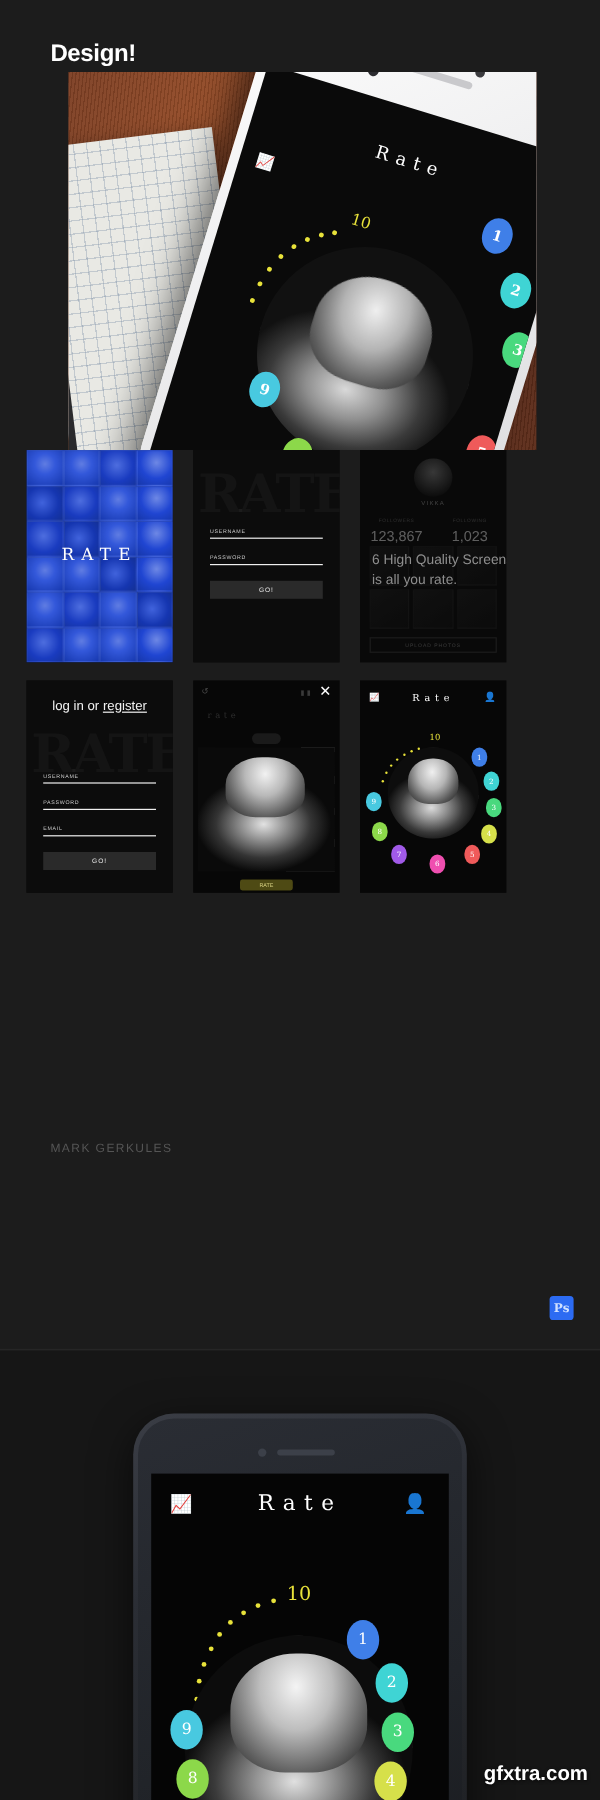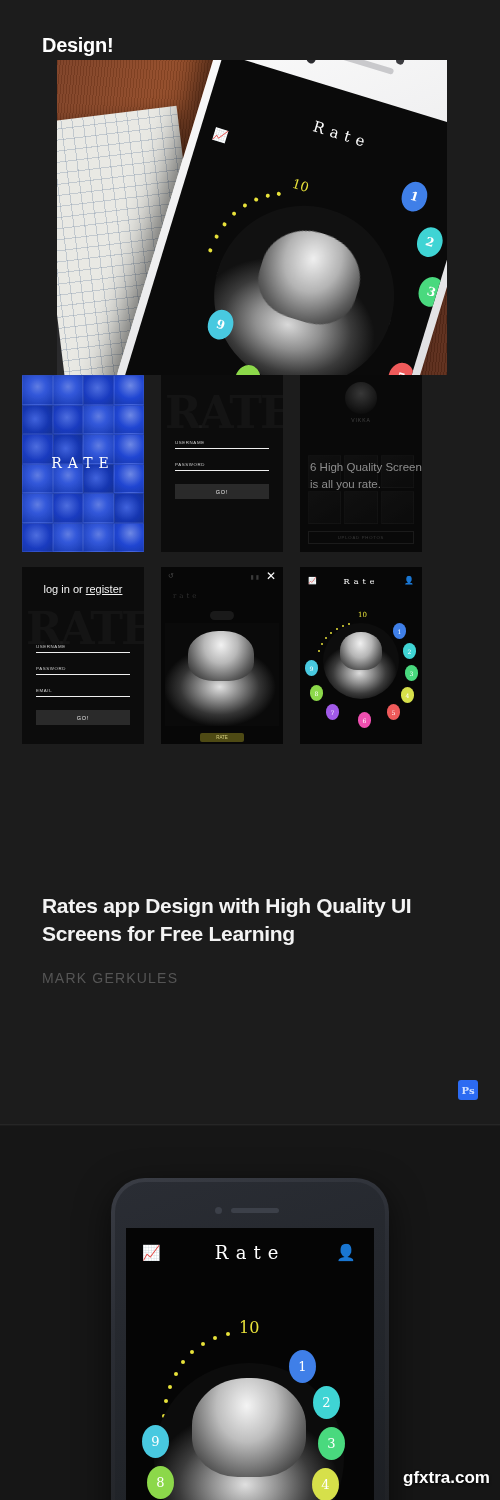--- a/index.html
+++ b/index.html
@@ -464,23 +464,23 @@
     left: 42px; top: 142px;
     width: 400px;
     color: #f3f3f3;
     font-size: 21px;
     line-height: 1.35;
     font-weight: bold;
     letter-spacing: -0.3px;
   }
   .desc-author {
     position: absolute;
-    left: 42px; top: 220px;
+    left: 42px; top: 202px;
     color: #555555;
-    font-size: 14px;
+    font-size: 10px;
     letter-spacing: 1.2px;
   }
   .ps-badge {
     position: absolute;
     right: 22px; bottom: 24px;
     width: 20px; height: 20px;
     border-radius: 3px;
     background: #2c6bf2;
     color: #cfe0ff;
     font-size: 10px;
@@ -673,20 +673,30 @@
             <span>PASSWORD</span>
           </div>
           <div class="go-btn">GO!</div>
         </div>
       </div>
 
       <div class="thumb" style="left:278px;">
         <div class="stats-screen">
           <div class="stats-avatar"></div>
           <div class="stats-name">VIKKA</div>
+          <div class="stats-nums">
+            <div>
+              <small>FOLLOWERS</small>
+              <b>123,867</b>
+            </div>
+            <div>
+              <small>FOLLOWING</small>
+              <b>1,023</b>
+            </div>
+          </div>
           <div class="stats-photos">
             <i></i>
               <i></i>
               <i></i>
               <i></i>
               <i></i>
               <i></i>
           </div>
           <div class="stats-upload">UPLOAD PHOTOS</div>
         </div>
@@ -755,21 +765,20 @@
           <div class="rs-badge" style="left:58px;  top:145px; background:#ef4fb0;">6</div>
           <div class="rs-badge" style="left:26px;  top:137px; background:#a15ae8;">7</div>
           <div class="rs-badge" style="left:10px;  top:118px; background:#8cd84a;">8</div>
           <div class="rs-badge" style="left:5px;   top:93px;  background:#48c9e0;">9</div>
         </div>
       </div>
     </div>
   </div>
 
   <div class="desc">
-    <div class="desc-title">Rates app Design with High Quality UI Screens for Free Learning</div>
     <div class="desc-author">MARK GERKULES</div>
     <div class="ps-badge">Ps</div>
   </div>
 
   <div class="bottom">
     <div class="dark-phone">
       <div class="dark-phone-inner"></div>
       <div class="dp-cam"></div>
       <div class="dp-speaker"></div>
 

